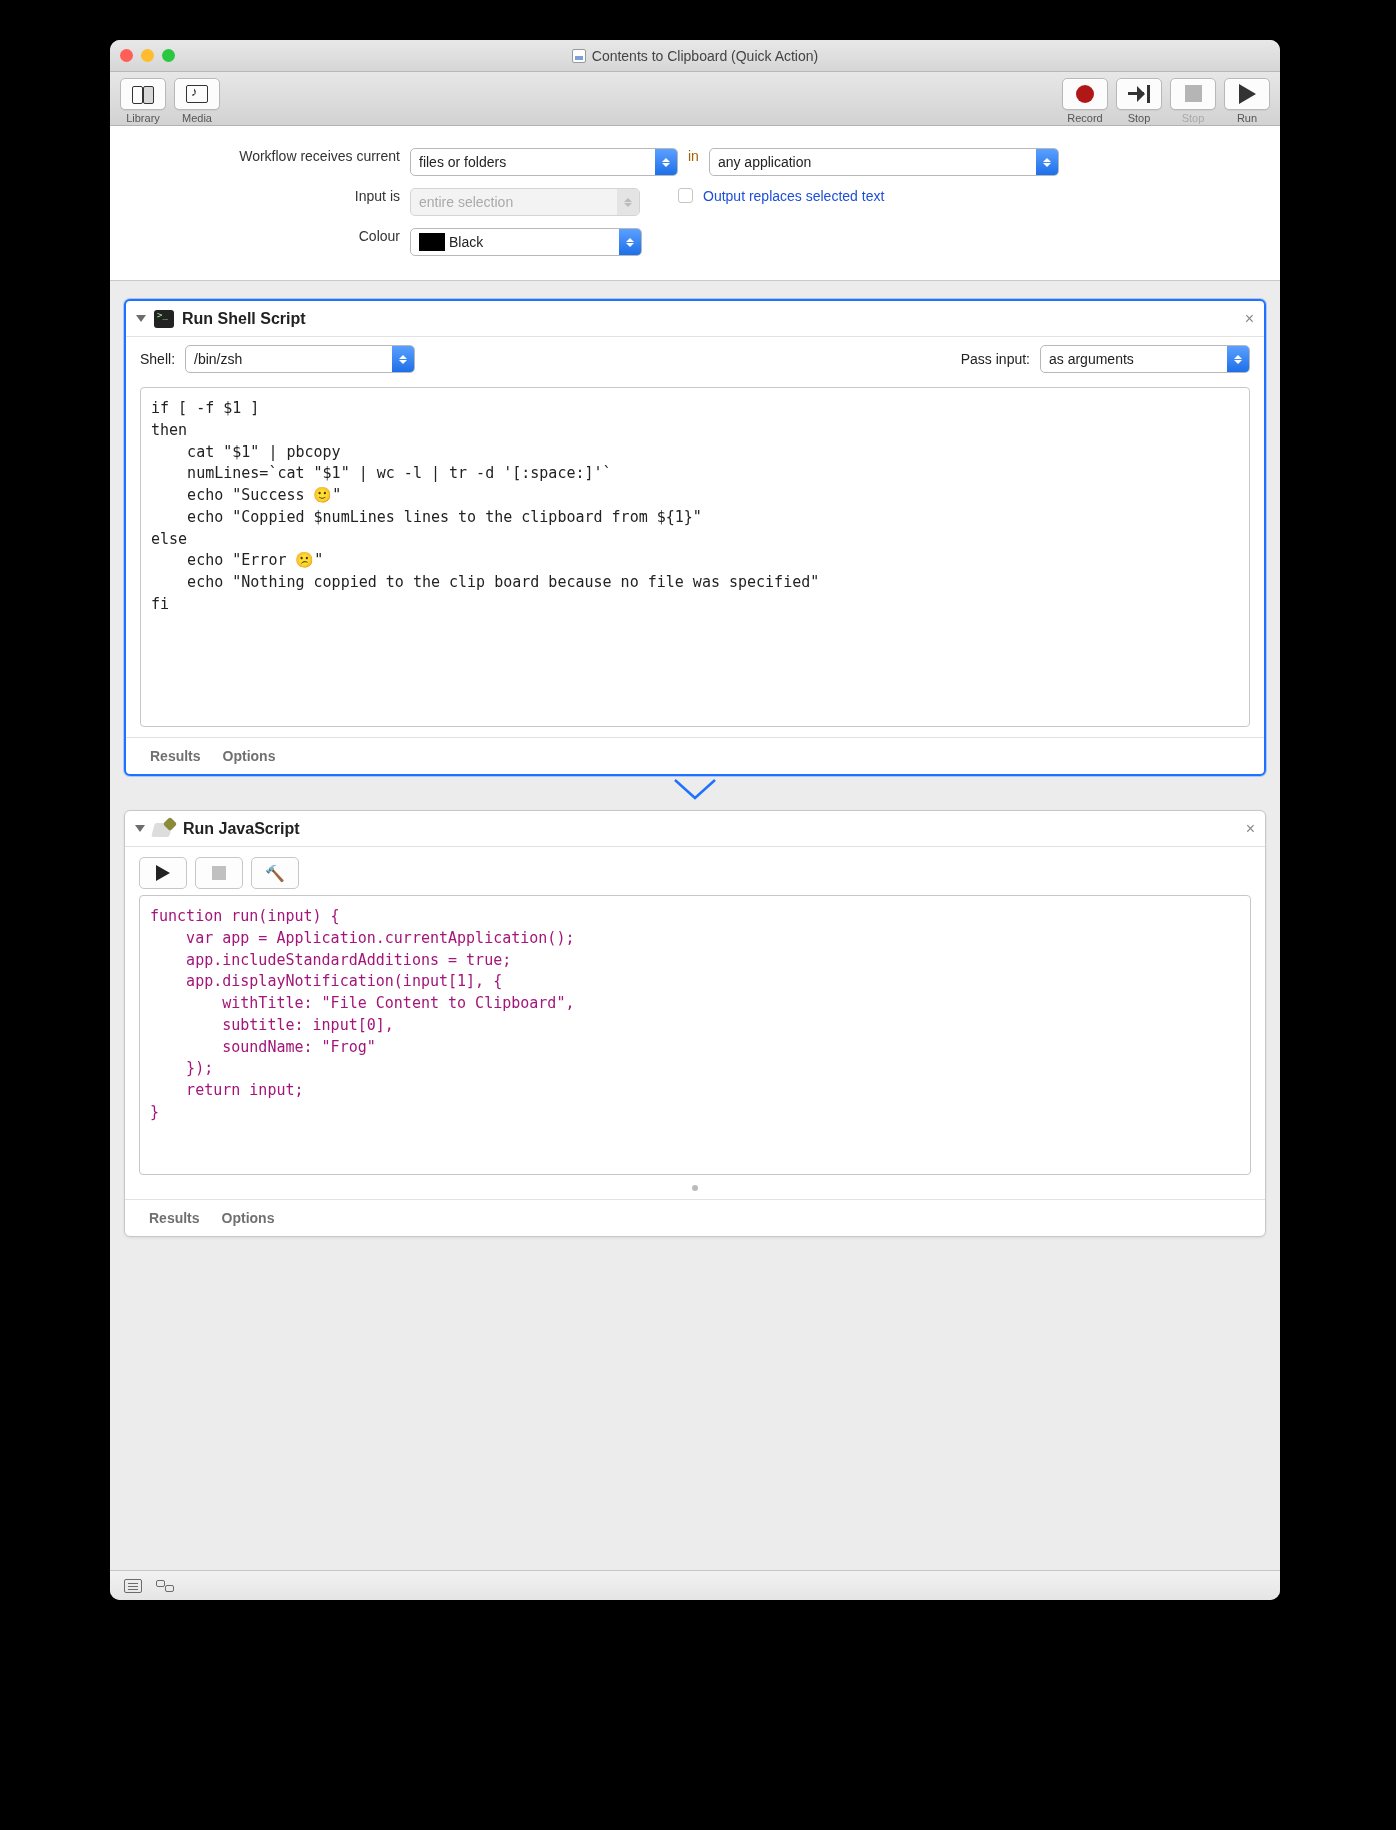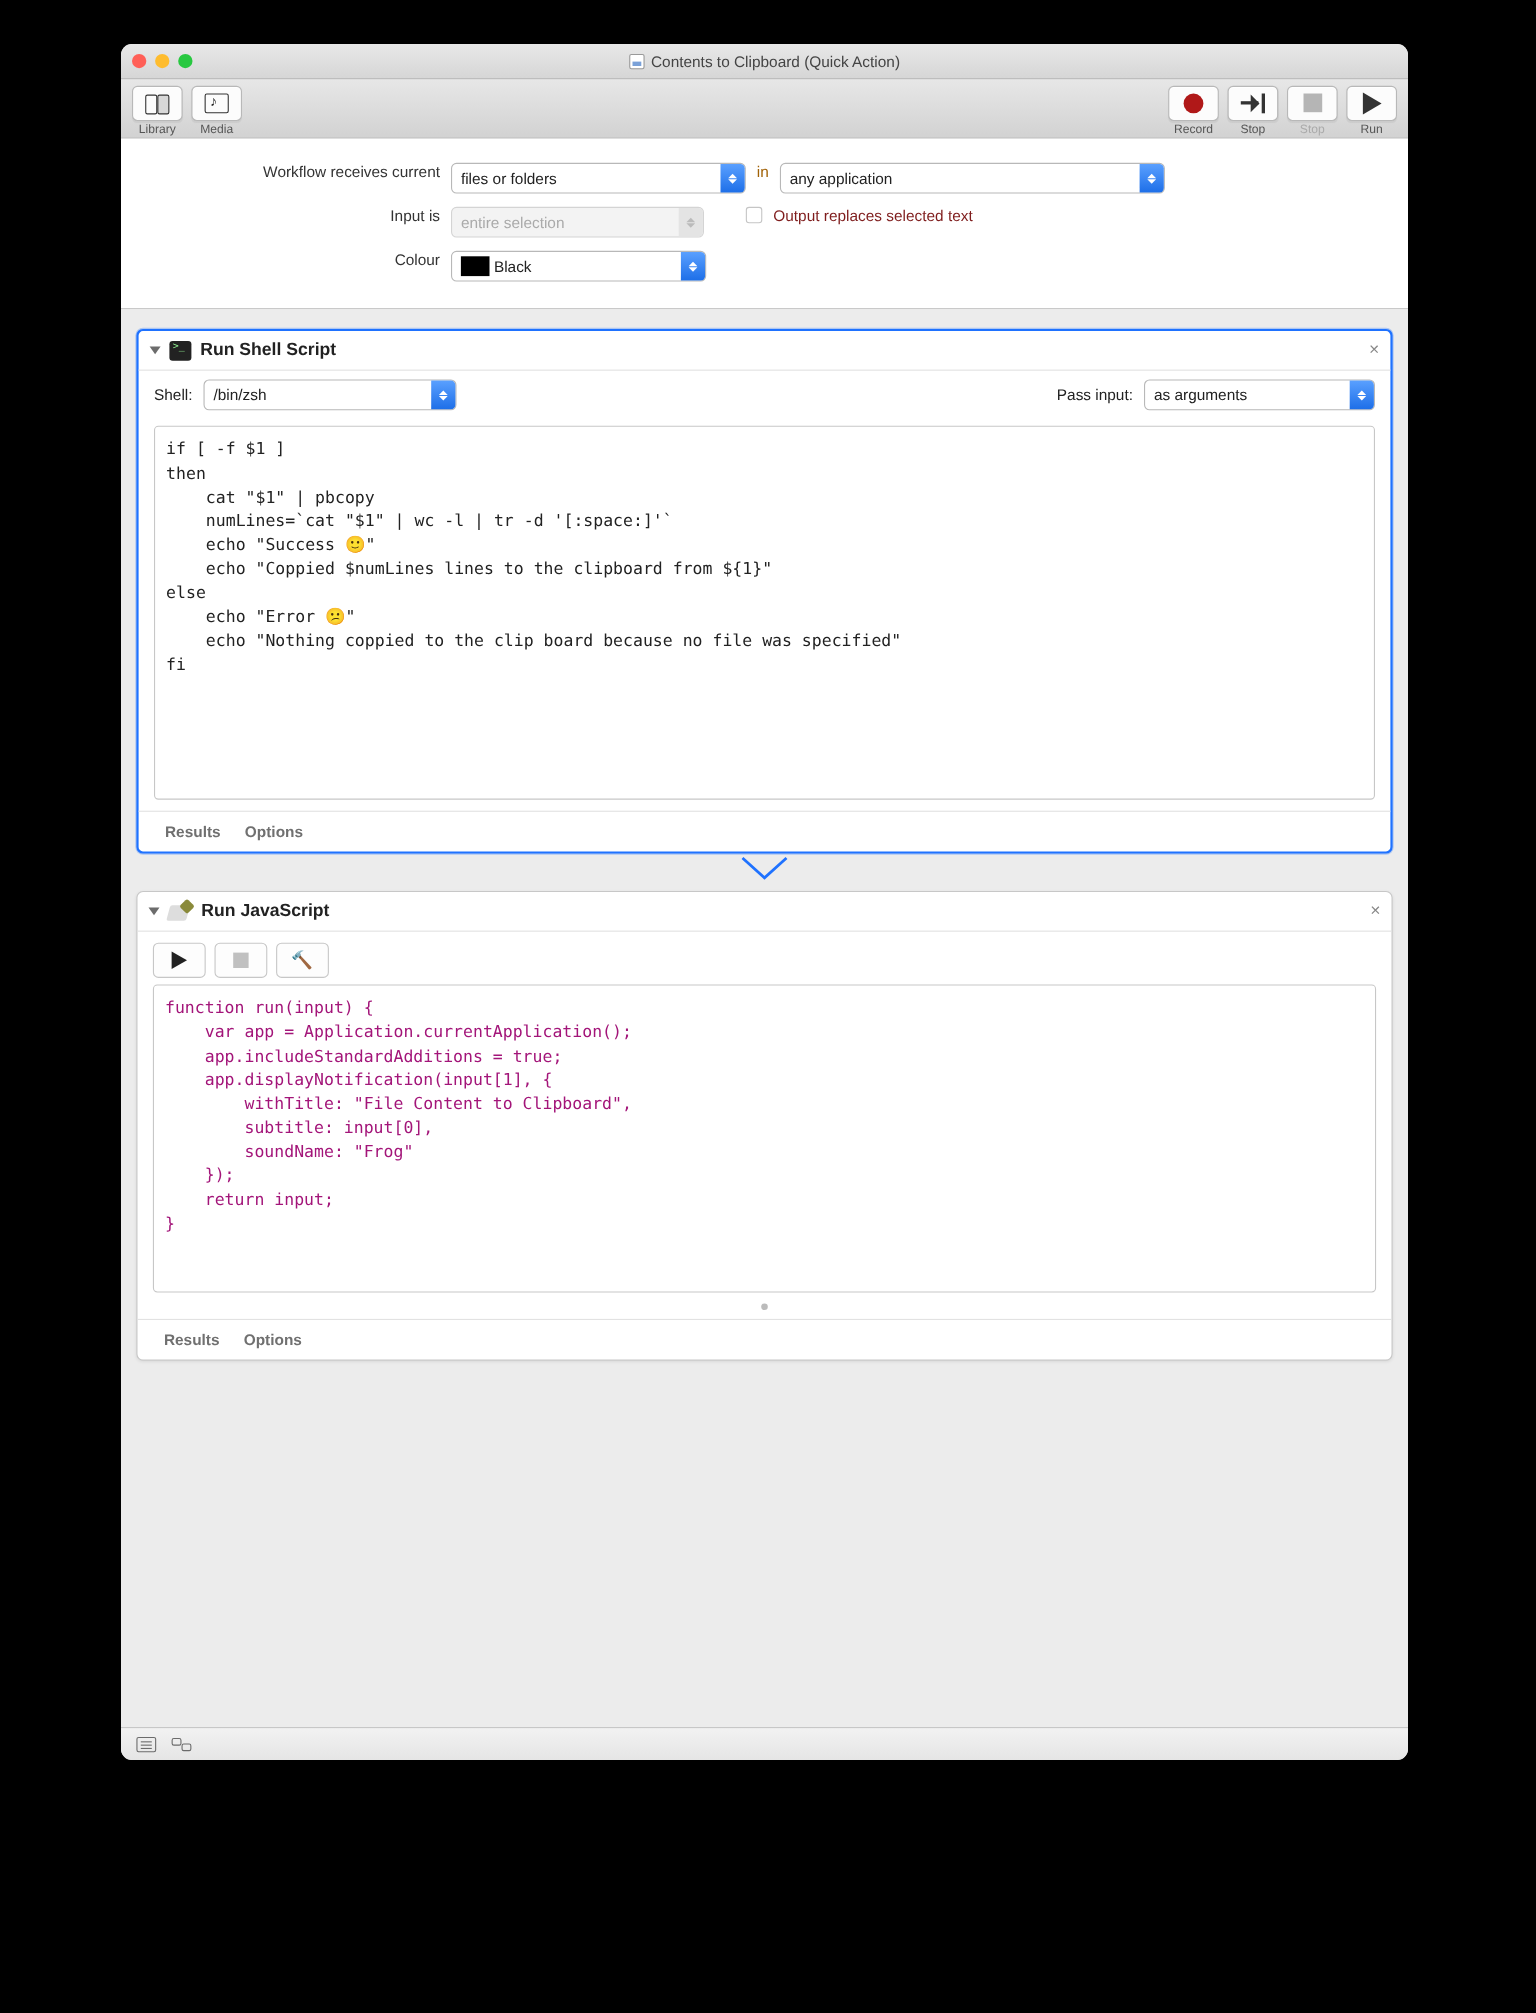--- a/index.html
+++ b/index.html
@@ -95,21 +95,21 @@
     content:"";width:0;height:0;border-left:4px solid transparent;border-right:4px solid transparent;
   }
   .mac-select .caret::before{border-bottom:4px solid #fff;}
   .mac-select .caret::after{border-top:4px solid #fff;}
   .mac-select.disabled{background:#f3f3f3;color:#aaa;border-color:#d4d4d4;}
   .mac-select.disabled .caret{background:#e4e4e4;}
   .mac-select.disabled .caret::before{border-bottom-color:#bbb;}
   .mac-select.disabled .caret::after{border-top-color:#bbb;}
   .in-word{font-size:14px;color:#a16207;}
   .chk{width:15px;height:15px;border:1px solid #c5c5c5;border-radius:3px;background:#fff;}
-  .chk-label{color:#7f1d1d;font-size:14px;}
+  .chk-label{color:#1d4ed8;font-size:14px;}
   .share-icon{width:14px;height:14px;border:1.5px solid #444;border-radius:3px;position:relative;margin-right:4px;}
   .share-icon::after{content:"";position:absolute;left:5px;top:-6px;width:2px;height:8px;background:#444;}
   .swatch{width:26px;height:18px;background:#000;margin-right:4px;}
   
   .canvas{flex:1;background:#ececec;padding: 18px 14px;overflow:auto;}
   
   .action{
     background:#fff;border:1px solid #c7c7c7;border-radius:6px;margin-bottom:8px;
     box-shadow:0 1px 3px rgba(0,0,0,0.08);
     position:relative;

